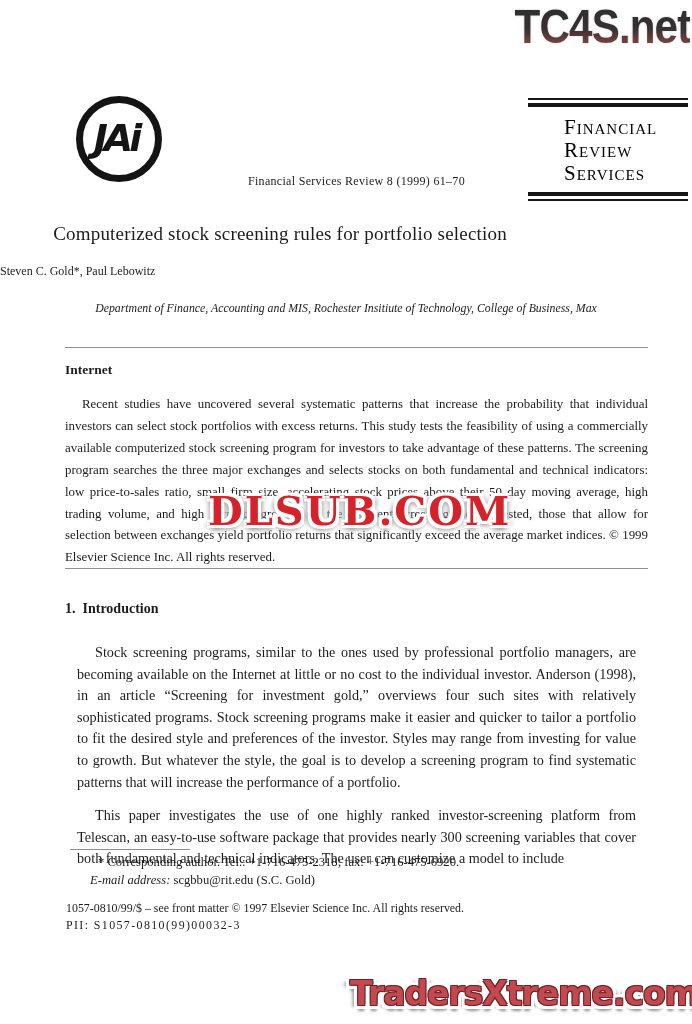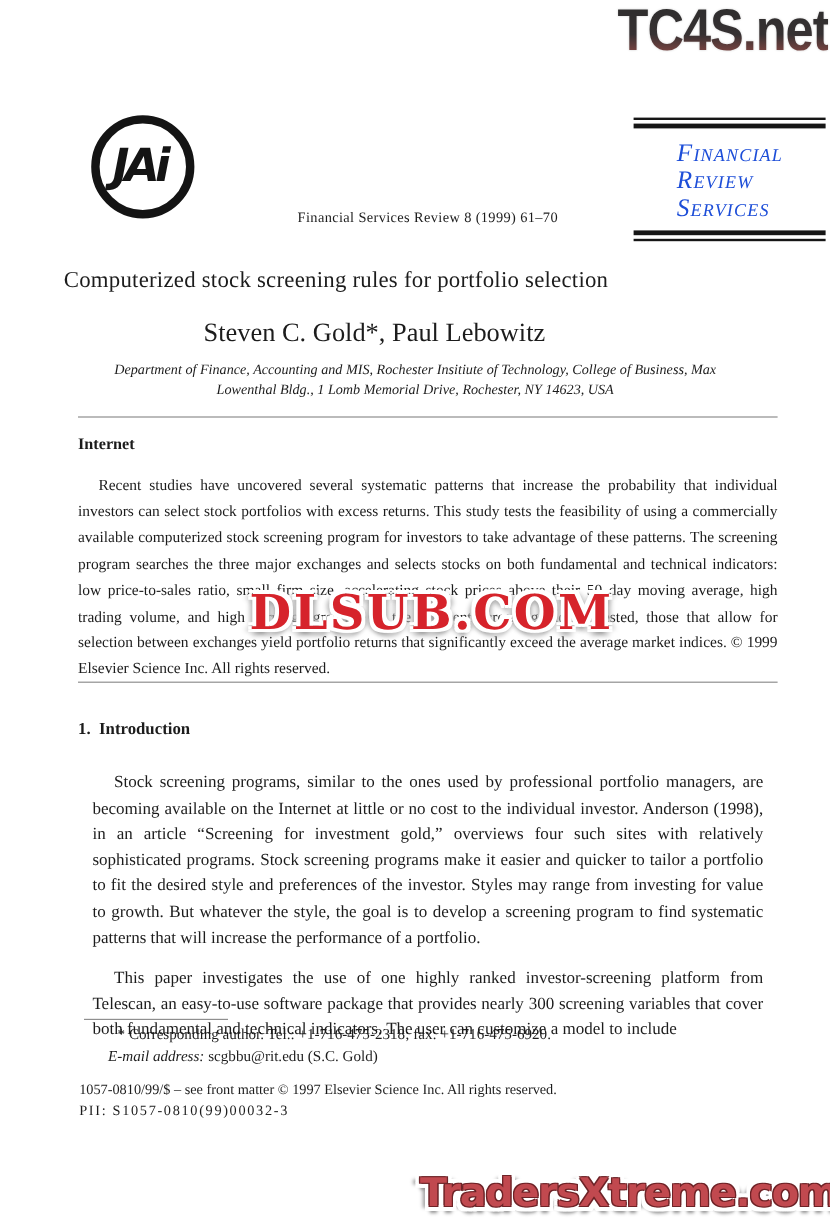--- a/index.html
+++ b/index.html
@@ -48,35 +48,35 @@
     font-family:"DejaVu Sans", sans-serif; font-weight:bold; font-style:italic;
     font-size:38px; letter-spacing:-4px; color:#141414; margin-right:6px; margin-top:-2px;
   }
   .fsr-box { position:absolute; top:98px; left:528px; width:160px; }
   .fsr-rule-thin  { height:2px; background:#161616; }
   .fsr-rule-thick { height:4px; background:#161616; }
   .fsr-gap { height:3px; }
   .fsr-text {
     padding:9px 0 7px 36px;
     font-family:"Liberation Serif", serif; font-variant:small-caps;
-    font-size:21px; line-height:23px; letter-spacing:1px; color:#1d4ed8;font-style:italic;
+    font-size:21px; line-height:23px; letter-spacing:1px; color:#000000;
   }
 
   
   .citation {
     position:absolute; top:174px; left:65px; width:583px;
     text-align:center; font-size:12px; letter-spacing:0.3px;
   }
   .title {
     position:absolute; top:223px; left:0; width:560px; margin:0;
     text-align:center; font-size:19px; font-weight:normal; letter-spacing:0.2px;
   }
   .authors {
     position:absolute; top:264px; left:0; width:624px;
-    text-align:center; font-size:22px;
+    font-size:12px;
   }
   .affiliation {
     position:absolute; top:301px; left:30px; width:632px;
     text-align:center; font-style:italic; font-size:11.8px; line-height:15.5px;
   }
 
   .rule { position:absolute; left:65px; width:583px; height:1px; background:#8f8f8f; }
   .rule-1 { top:347px; }
   .rule-2 { top:568px; }
 
@@ -135,21 +135,20 @@
   </div>
 
   <div class="citation">Financial Services Review 8 (1999) 61–70</div>
 
   <h1 class="title">Computerized stock screening rules for portfolio selection</h1>
 
   <div class="authors">Steven C. Gold*, Paul Lebowitz</div>
 
   <div class="affiliation">
     <div>Department of Finance, Accounting and MIS, Rochester Insitiute of Technology, College of Business, Max</div>
-    <div>Lowenthal Bldg., 1 Lomb Memorial Drive, Rochester, NY 14623, USA</div>
   </div>
 
   <div class="rule rule-1"></div>
 
   <div class="abstract-heading">Internet</div>
   <p class="abstract-body">Recent studies have uncovered several systematic patterns that increase the probability that individual investors can select stock portfolios with excess returns. This study tests the feasibility of using a commercially available computerized stock screening program for investors to take advantage of these patterns. The screening program searches the three major exchanges and selects stocks on both fundamental and technical indicators: low price-to-sales ratio, small firm size, accelerating stock prices above their 50 day moving average, high trading volume, and high earnings growth. Of the different screening models tested, those that allow for selection between exchanges yield portfolio returns that significantly exceed the average market indices. © 1999 Elsevier Science Inc. All rights reserved.</p>
 
   <div class="wm-mid">DLSUB.COM</div>
 
   <div class="rule rule-2"></div>

